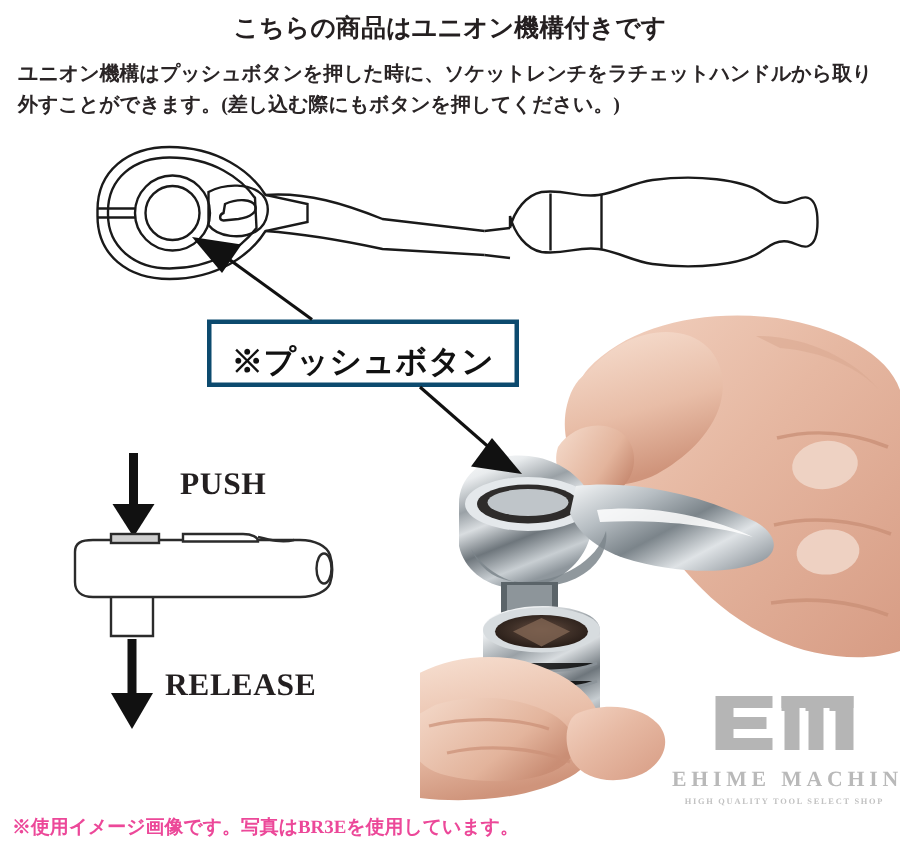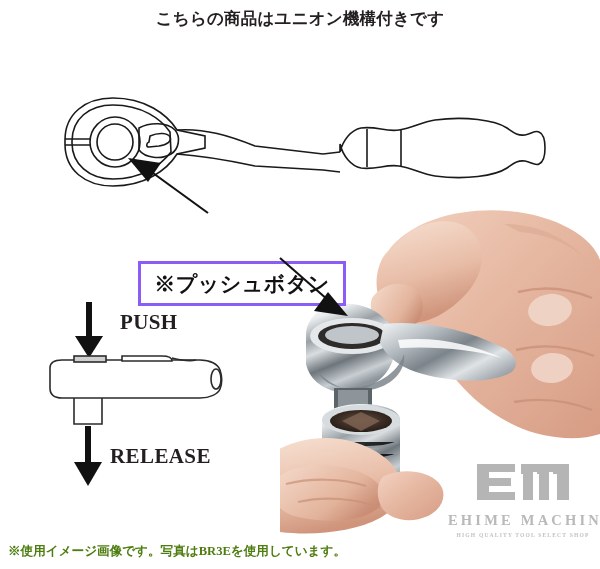--- a/index.html
+++ b/index.html
@@ -51,27 +51,26 @@
   }
 
   
   .callout-box {
     position: absolute;
     left: 138px;
     top: 213px;
     width: 208px;
     height: 45px;
     box-sizing: border-box;
-    border: 3px solid #8b5cf6;
+    border: 3px solid #0c4a6e;
     background: #ffffff;
     display: flex;
-    align-items: center;
+    align-items: flex-end;
     justify-content: center;
     z-index: 6;
-    margin-top: 48px;
   }
   .callout-box span {
     font-size: 21px;
     font-weight: bold;
     letter-spacing: 0.5px;
     color: #111111;
     white-space: nowrap;
   }
   .callout-arrows {
     position: absolute;
@@ -141,31 +140,32 @@
     white-space: nowrap;
   }
 
   
   .footnote {
     position: absolute;
     left: 8px;
     top: 543px;
     font-size: 12.6px;
     font-weight: bold;
-    color: #4d7c0f;
+    color: #ec4899;
     white-space: nowrap;
   }
 </style>
 </head>
 <body>
 
 <div id="page">
 
   <div class="title">こちらの商品はユニオン機構付きです</div>
 
+  <div class="lede">ユニオン機構はプッシュボタンを押した時に、ソケットレンチをラチェットハンドルから取り外すことができます。(差し込む際にもボタンを押してください。)</div>
 
   <div class="ratchet-art">
     <svg viewBox="0 0 500 100" width="500" height="100" xmlns="http://www.w3.org/2000/svg">
       <g fill="none" stroke="#1a1a1a" stroke-width="1.6">
 
         <path d="M10,48 C10,22 30,6 58,6 C90,6 112,22 122,38
                  L150,44 L150,56 L122,62 C112,78 90,94 58,94
                  C30,94 10,78 10,52 Z"></path>
 
         <path d="M17,49 C17,27 34,13 58,13 C87,13 106,27 115,40

